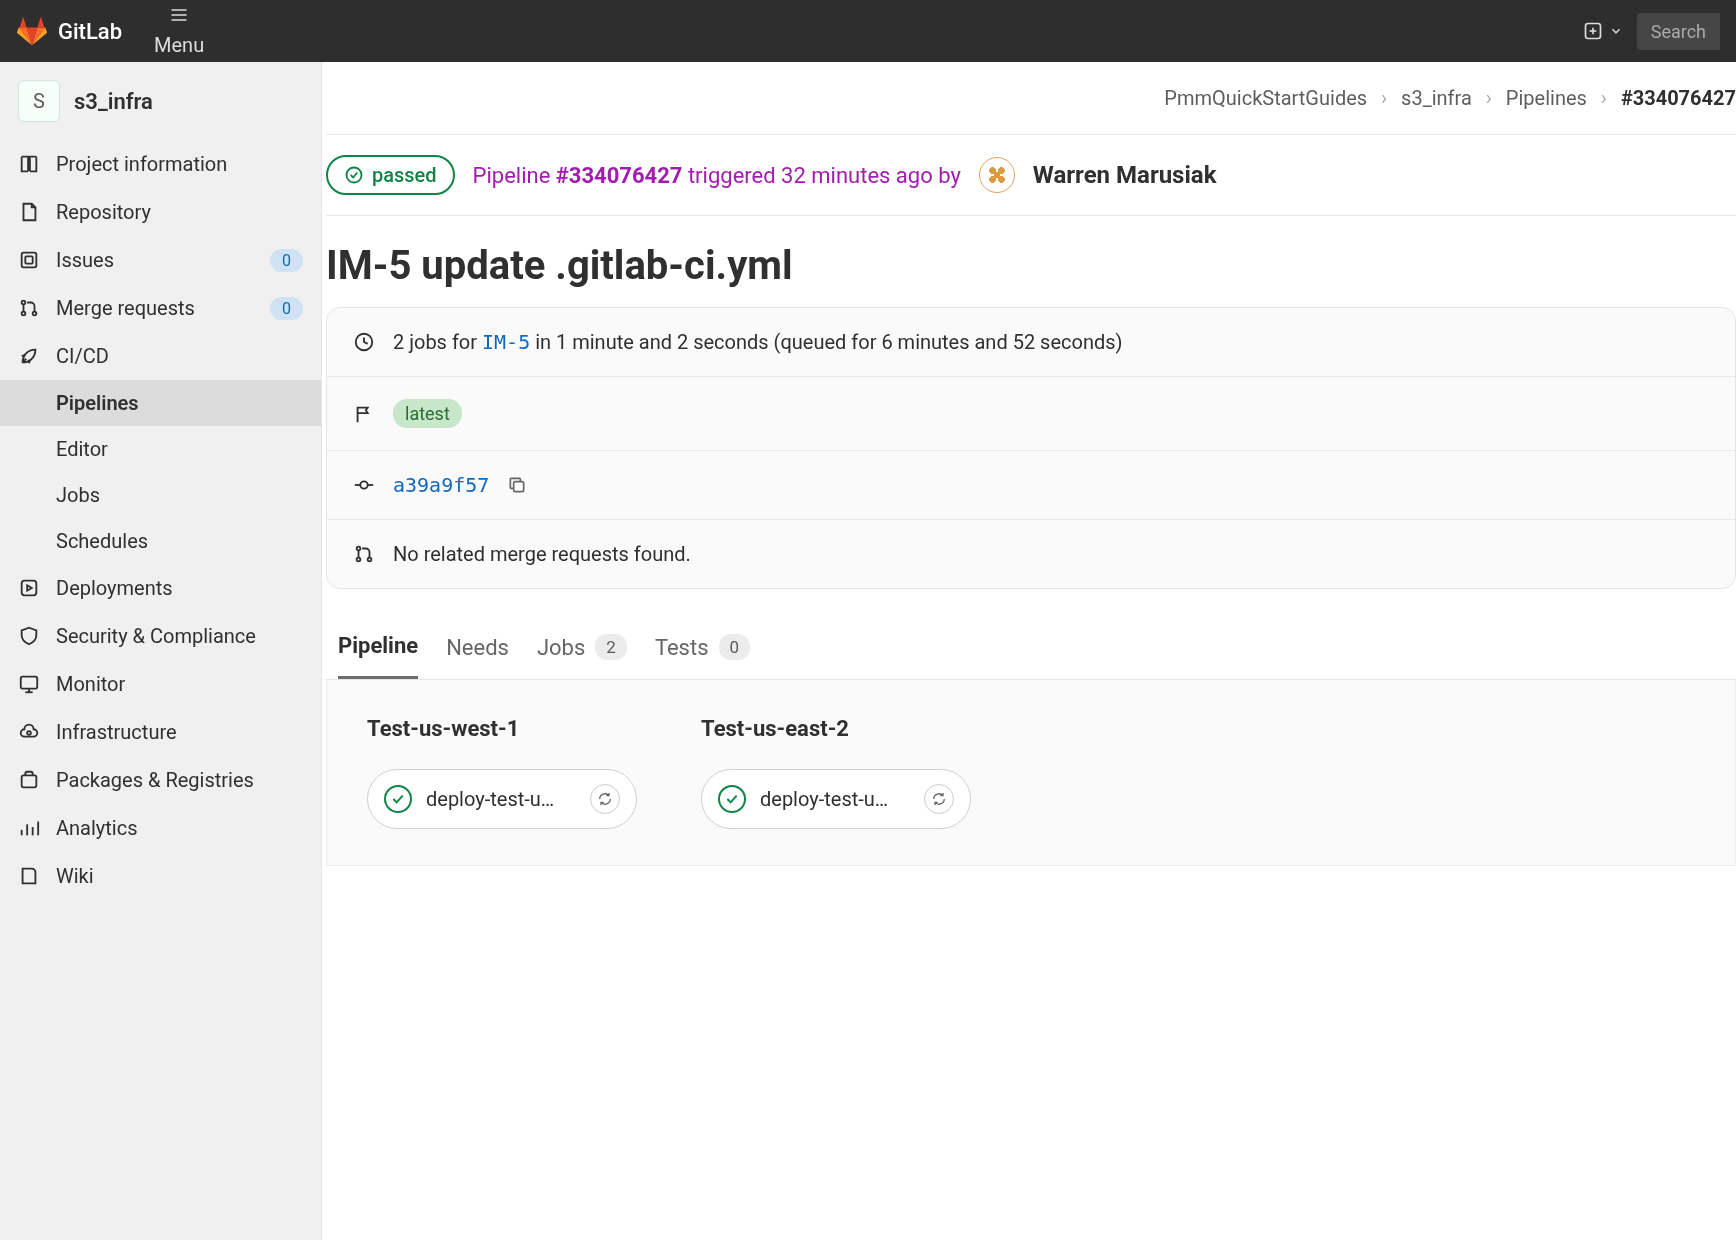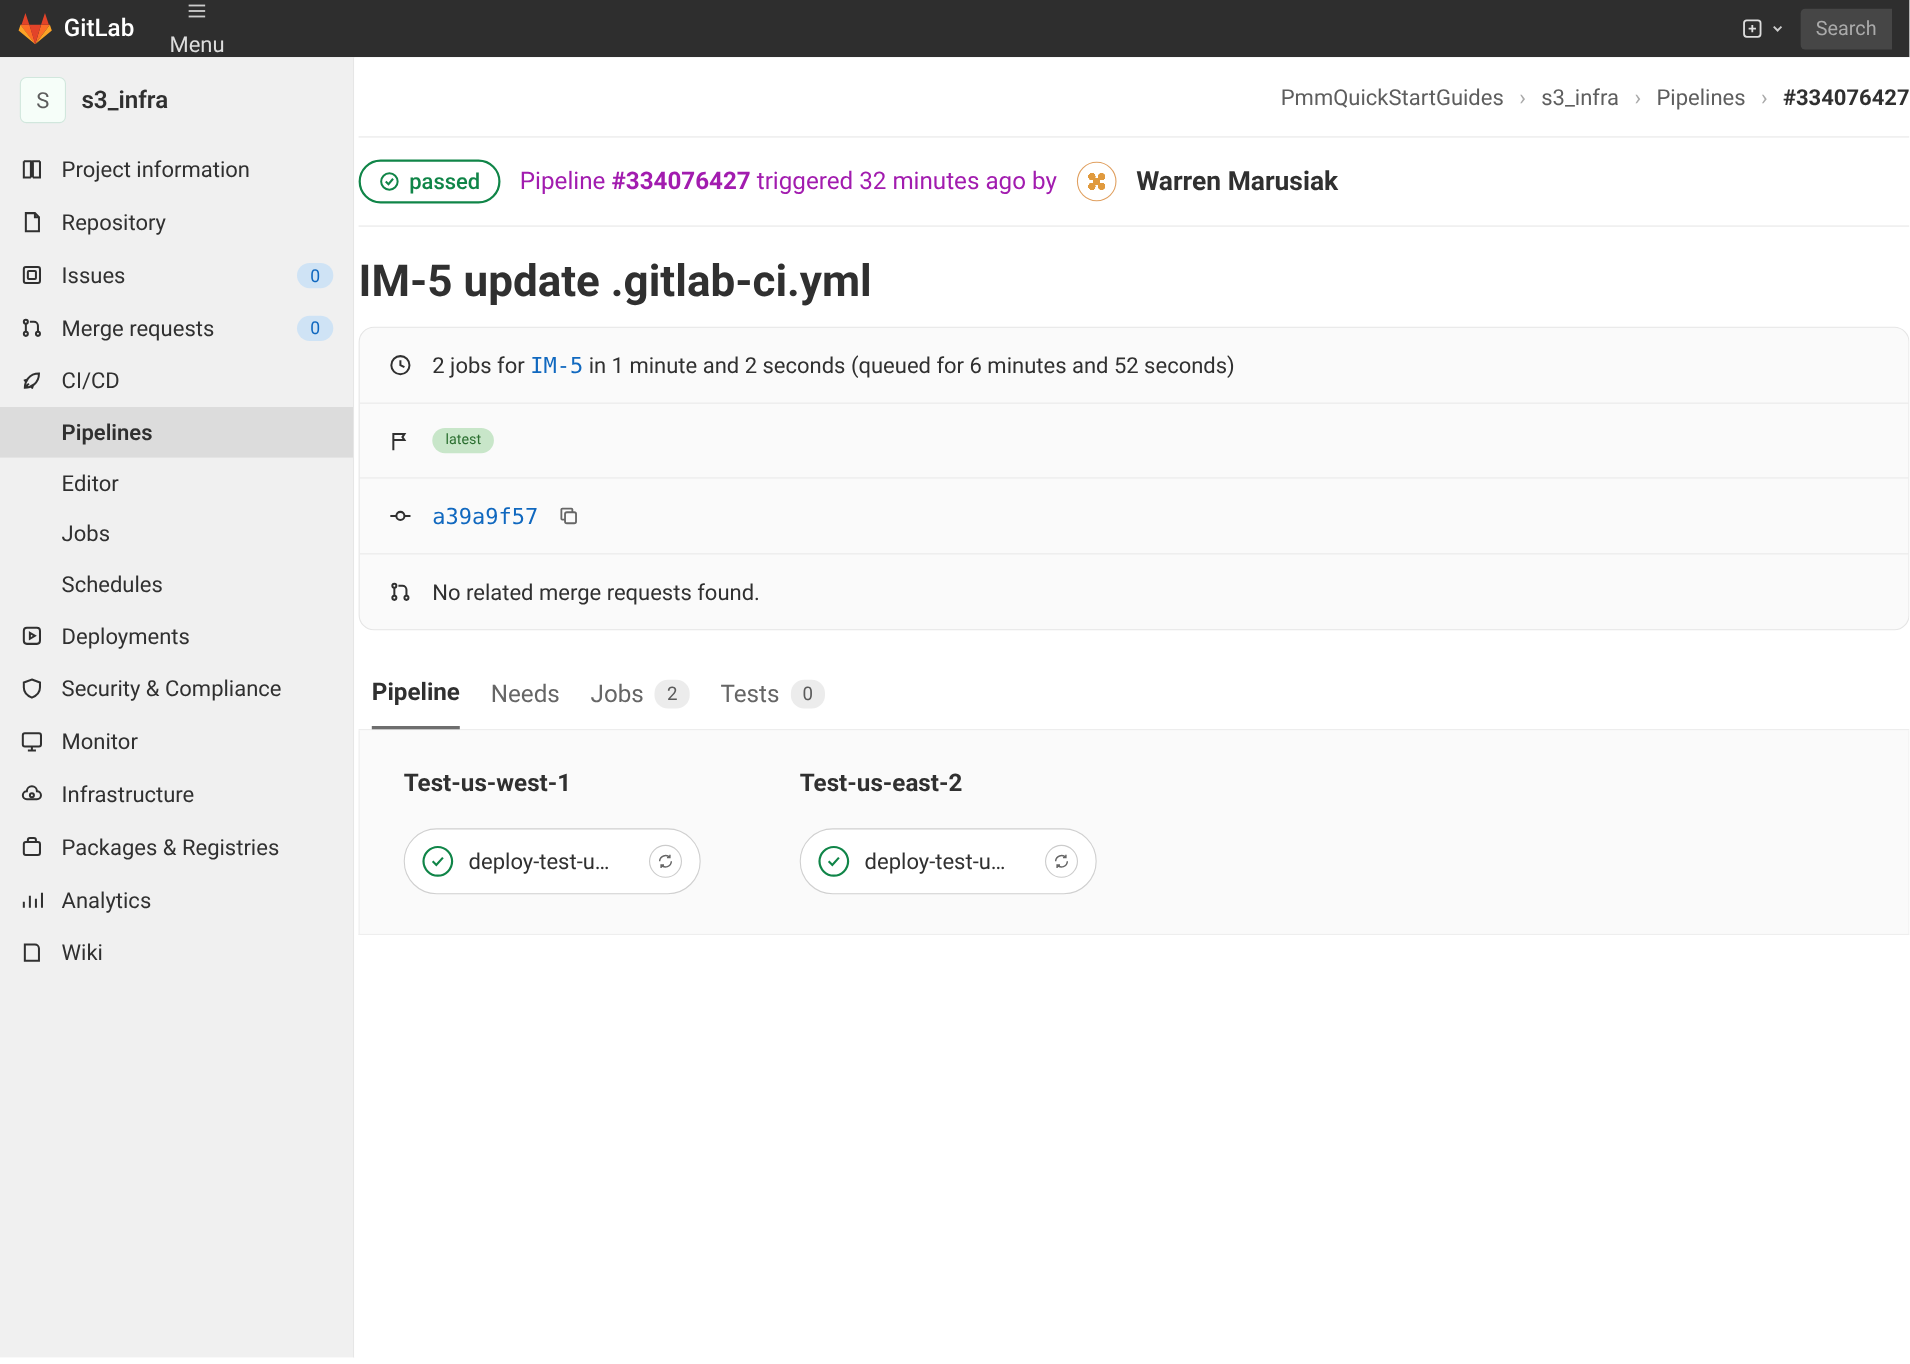--- a/index.html
+++ b/index.html
@@ -1,19 +1,19 @@
 <!DOCTYPE html>
 <html><head>
 <meta charset="utf-8">
 <style>
 * { box-sizing: border-box; margin: 0; padding: 0; }
 body { font-family: -apple-system, BlinkMacSystemFont, "Segoe UI", Roboto, sans-serif; background: #fff; color: #303030; width: 1736px; height: 1240px; overflow: hidden; }
 
 
-.topbar { background: #2e2e2e; height: 52px; display: flex; align-items: center; padding: 0 16px; color: #fff; }
+.topbar { background: #2e2e2e; height: 62px; display: flex; align-items: center; padding: 0 16px; color: #fff; }
 .logo-wrap { display: flex; align-items: center; gap: 10px; margin-right: 32px; }
 .logo-icon { width: 32px; height: 32px; }
 .logo-text { font-size: 22px; color: #fff; font-weight: 500; }
 .menu-btn { display: flex; align-items: center; gap: 8px; color: #ddd; font-size: 20px; cursor: pointer; flex-direction: column; }
 .menu-btn svg { width: 20px; height: 20px; }
 .topbar-right { margin-left: auto; display: flex; align-items: center; gap: 14px; }
 .plus-dd { display: flex; align-items: center; gap: 6px; color: #ddd; }
 .search-btn-bar { background: #464646; color: #aaa; padding: 8px 14px; border-radius: 4px 0 0 4px; font-size: 18px; }
 
 
@@ -47,29 +47,29 @@
 .user-name { font-size: 24px; font-weight: 700; }
 
 .page-title { font-size: 40px; font-weight: 700; padding: 26px 0 18px 0; }
 
 .detail-box { border: 1px solid #e5e5e5; border-radius: 14px; background: #fafafa; }
 .detail-row { display: flex; align-items: center; gap: 18px; padding: 22px 26px; border-bottom: 1px solid #e9e9e9; font-size: 20px; }
 .detail-row:last-child { border-bottom: none; }
 .detail-row svg.ico { width: 22px; height: 22px; flex-shrink: 0; }
 .detail-row .link { color: #1068bf; cursor: pointer; }
 .detail-row .mono { font-family: "SFMono-Regular", Menlo, monospace; }
-.tag-latest { background: #c8e6c9; color: #2a6e2f; padding: 4px 12px; border-radius: 14px; font-size: 13px; }
+.tag-latest { background: #c8e6c9; color: #2a6e2f; padding: 4px 12px; border-radius: 14px; font-size: 18px; }
 .copy-ico { width: 20px; height: 20px; cursor: pointer; }
 
 .tabs { display: flex; gap: 28px; padding: 44px 0 0 12px; border-bottom: 1px solid #e5e5e5; }
 .tab { padding: 0 0 18px 0; font-size: 22px; color: #666; cursor: pointer; display: flex; align-items: center; gap: 10px; }
 .tab.active { font-weight: 700; color: #303030; border-bottom: 3px solid #6e6e6e; }
 .tab-badge { background: #ececec; color: #5a5a5a; border-radius: 12px; padding: 3px 11px; font-size: 17px; }
 
-.stages { display: flex; gap: 90px; padding: 36px 40px; background: #fafafa; border: 1px solid #eee; border-top: none; }
+.stages { display: flex; gap: 64px; padding: 36px 40px; background: #fafafa; border: 1px solid #eee; border-top: none; }
 .stage { }
 .stage-name { font-size: 22px; font-weight: 700; margin-bottom: 28px; color: #303030; }
 .job-pill { display: flex; align-items: center; gap: 14px; border: 1px solid #d0d0d0; background: #fff; border-radius: 40px; padding: 14px 16px; width: 270px; font-size: 20px; cursor: pointer; }
 .job-pill .checkmark { width: 28px; height: 28px; border: 2px solid #108548; border-radius: 50%; display: flex; align-items: center; justify-content: center; }
 .job-pill .checkmark svg { width: 16px; height: 16px; }
 .job-pill .jname { flex: 1; white-space: nowrap; overflow: hidden; text-overflow: ellipsis; }
 .job-pill .retry { width: 30px; height: 30px; border: 1px solid #ccc; border-radius: 50%; display: flex; align-items: center; justify-content: center; }
 .job-pill .retry svg { width: 16px; height: 16px; }
 
 .main-inner { padding: 0 0 0 4px; }

